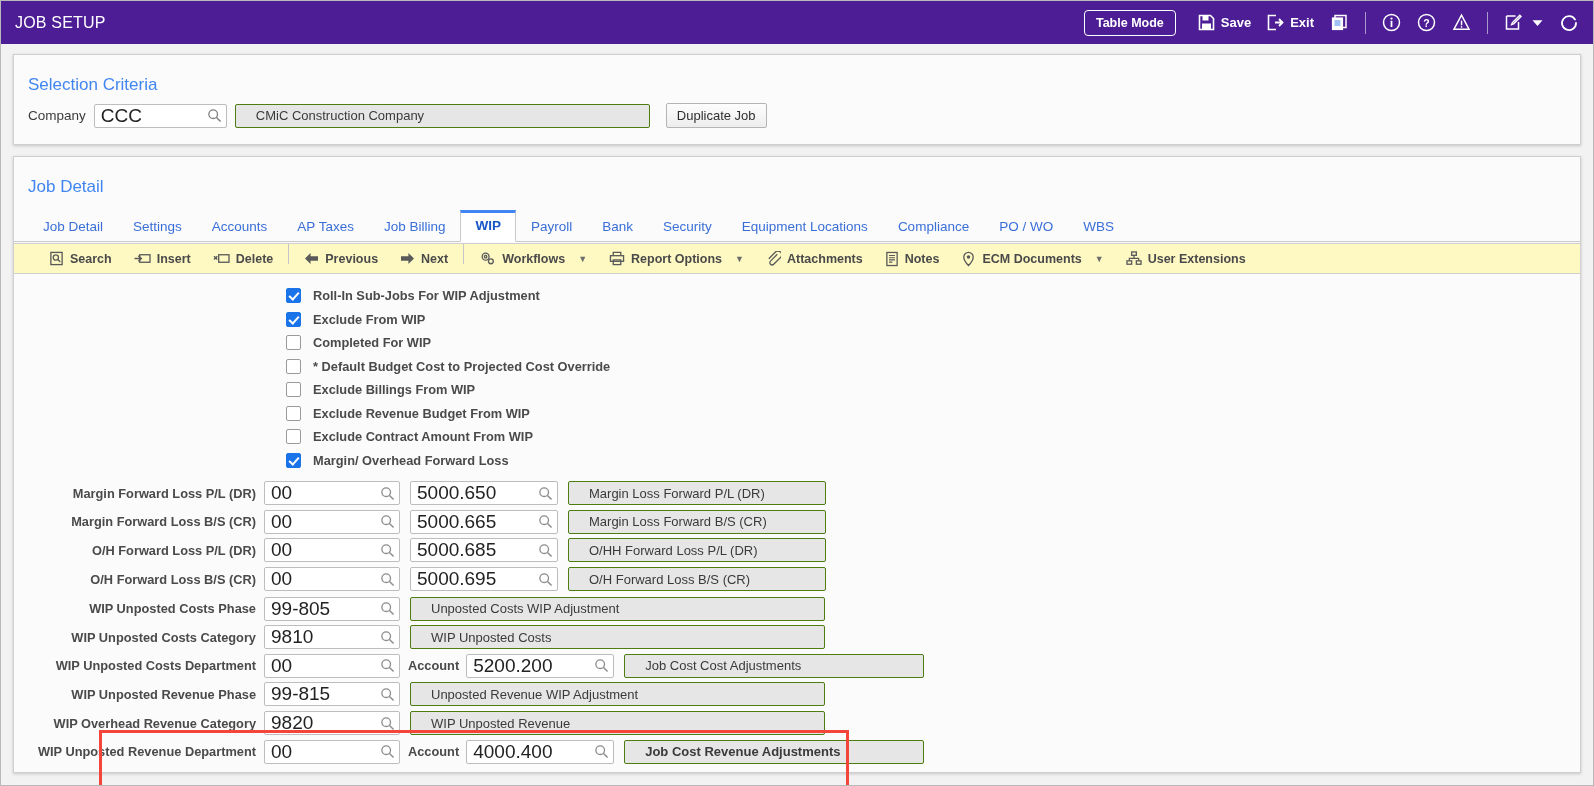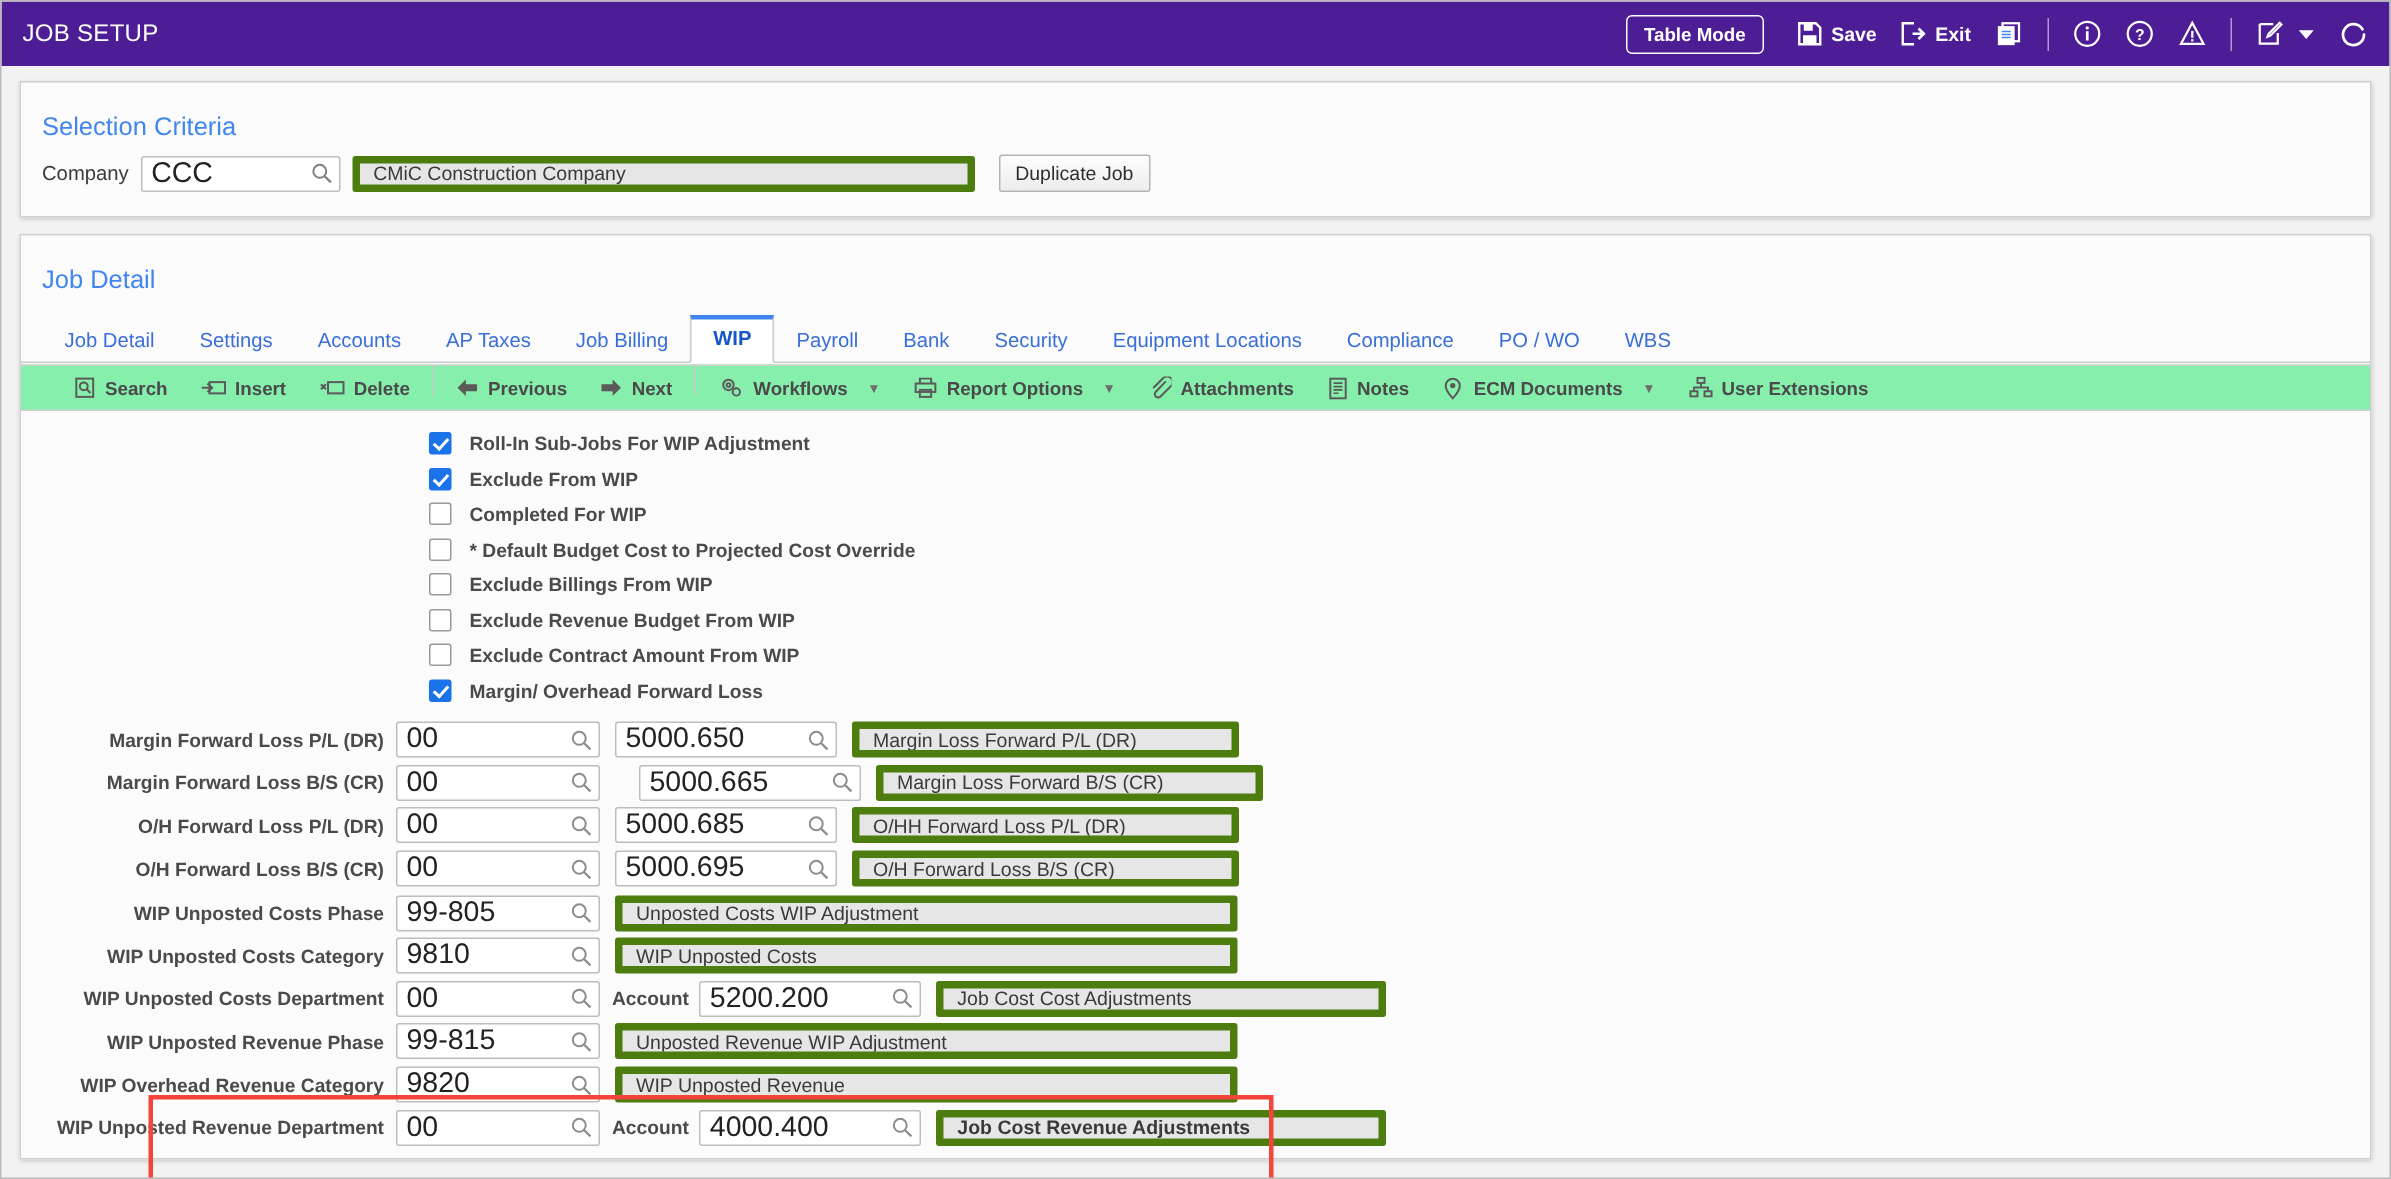--- a/index.html
+++ b/index.html
@@ -109,24 +109,24 @@
     flex: 1 1 auto;
     overflow: hidden;
     white-space: nowrap;
     text-overflow: ellipsis;
     line-height: 22px;
   }
   .ro {
     display: inline-flex;
     align-items: center;
     background: #e6e6e6;
-    border: 5px solid #4d7c0f;
+    border: 1px solid #4d7c0f;
     border-radius: 2px;
     height: 24px;
-    padding: 0 9px;
+    padding: 0 20px;
     font-size: 13px;
     color: #3a3a3a;
     overflow: hidden;
     white-space: nowrap;
   }
   .srch {
     flex: 0 0 auto;
     width: 15px; height: 15px;
     margin-left: 4px;
     opacity: .75;
@@ -169,21 +169,21 @@
     border: 1px solid #c9c9c9;
     border-top: 3px solid #4186f0;
     border-bottom: 1px solid #ffffff;
     padding-top: 5px;
   }
 
   
   .actionbar {
     display: flex;
     align-items: flex-start;
-    background: #86efac;
+    background: #fef9c3;
     border: 1px solid #cfcfcf;
     border-left: none; border-right: none;
     height: 31px;
     margin-top: 1px;
     padding-left: 24px;
   }
   .act {
     display: flex;
     align-items: center;
     font-size: 12.5px;
@@ -590,21 +590,21 @@
           </div>
           <div class="frow">
             <span class="flabel">Margin Forward Loss B/S (CR)</span>
             <span class="inp w-code">
               <span class="val">00</span>
               <svg class="srch" viewBox="0 0 16 16">
                 <circle cx="6.6" cy="6.6" r="4.6" fill="none" stroke="#666" stroke-width="1.4"></circle>
                 <path d="M10.1 10.1 14.5 14.5" stroke="#666" stroke-width="1.6"></path>
               </svg>
             </span>
-            <span class="inp w-acct" style="margin-left:26px;">
+            <span class="inp w-acct" style="margin-left:10px;">
               <span class="val">5000.665</span>
               <svg class="srch" viewBox="0 0 16 16">
                 <circle cx="6.6" cy="6.6" r="4.6" fill="none" stroke="#666" stroke-width="1.4"></circle>
                 <path d="M10.1 10.1 14.5 14.5" stroke="#666" stroke-width="1.6"></path>
               </svg>
             </span>
             <span class="ro w-desc" style="margin-left:10px;">Margin Loss Forward B/S (CR)</span>
           </div>
           <div class="frow">
             <span class="flabel">O/H Forward Loss P/L (DR)</span>

